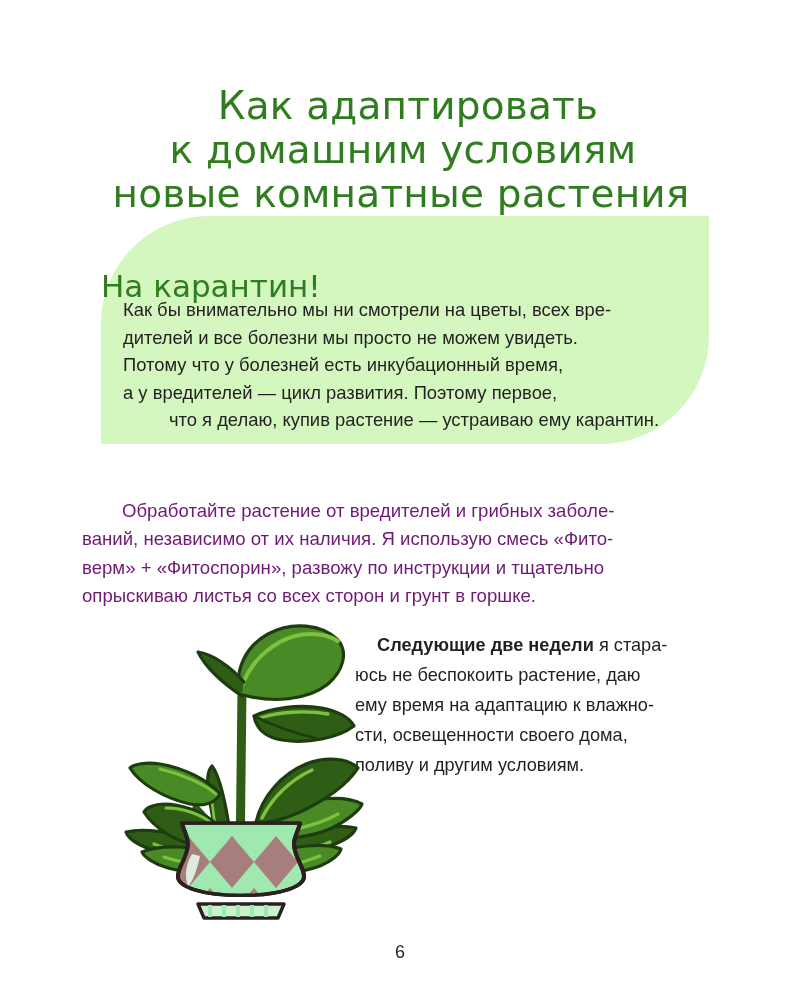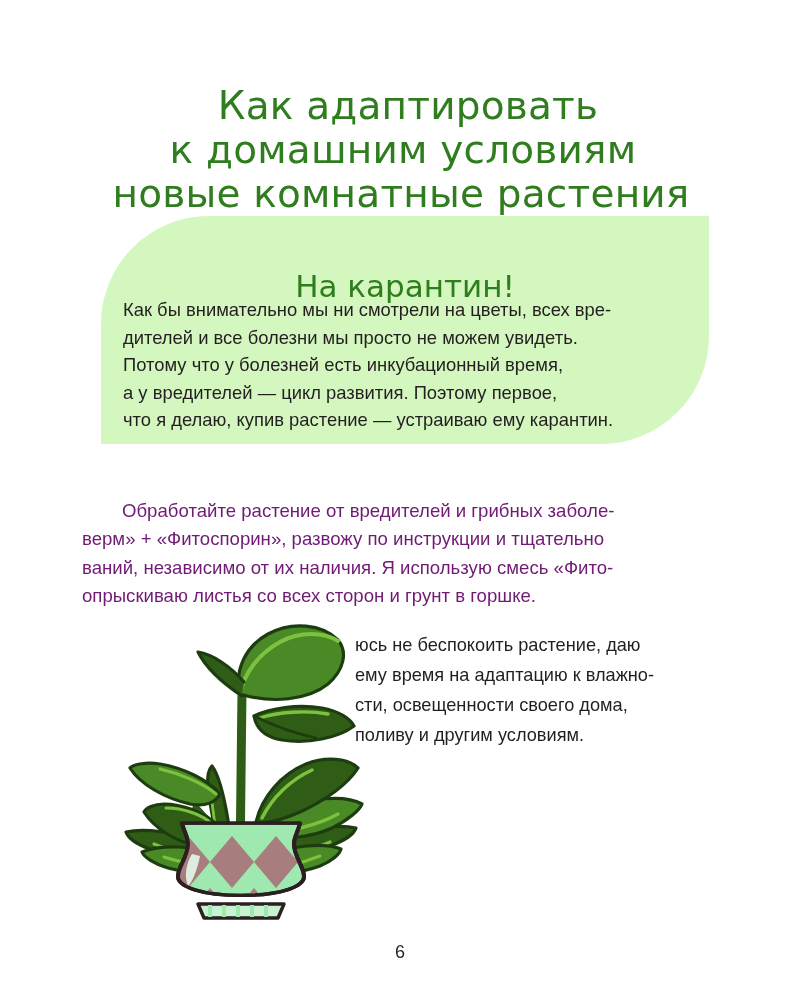--- a/index.html
+++ b/index.html
@@ -52,42 +52,41 @@
     border-top-left-radius: 108px;
     border-bottom-right-radius: 108px;
     border-top-right-radius: 0;
     border-bottom-left-radius: 0;
   }
   .green-box-heading {
     position: absolute;
     left: 0;
     right: 0;
     top: 26px;
-    text-align: center;
     color: #2f7d1e;
     font-family: "DejaVu Sans", sans-serif;
     font-size: 31px;
     line-height: 36px;
     font-weight: 400;
   }
   .green-box-body {
     position: absolute;
     left: 22px;
     right: 20px;
     top: 80px;
     font-size: 18.4px;
     line-height: 27.5px;
     text-align: justify;
     text-justify: inter-word;
     color: #231f20;
     font-family: "Liberation Sans", sans-serif;
   }
   .green-box-body > span { display: block; }
   .gb-l1 { text-align: justify; }
-  .gb-l5 { text-align: left; }
+  .gb-l5 { text-align: center; margin-left: 16px; }
 
   
   .para-main {
     position: absolute;
     left: 82px;
     top: 478px;
     width: 636px;
     font-size: 18.6px;
     line-height: 28.5px;
     color: #701a75;
@@ -147,26 +146,27 @@
       <span class="gb-l1">Как бы внимательно мы ни смотрели на цветы, всех вре-</span>
       <span class="gb-l2">дителей и все болезни мы просто не можем увидеть.</span>
       <span class="gb-l3">Потому что у болезней есть инкубационный время,</span>
       <span class="gb-l4">а у вредителей — цикл развития. Поэтому первое,</span>
       <span class="gb-l5">что я делаю, купив растение — устраиваю ему карантин.</span>
     </div>
   </section>
 
   <p class="para-main">
     <span class="pm-line first">Обработайте растение от вредителей и грибных заболе-</span>
+    <span class="pm-line">ваний, независимо от их наличия. Я использую смесь «Фито-</span>
     <span class="pm-line">верм» + «Фитоспорин», развожу по инструкции и тщательно</span>
-    <span class="pm-line">ваний, независимо от их наличия. Я использую смесь «Фито-</span>
     <span class="pm-line">опрыскиваю листья со всех сторон и грунт в горшке.</span>
   </p>
 
   <p class="para-right">
+    <span class="pr-line first"><b>Следующие две недели</b><span> я стара-</span></span>
     <span class="pr-line">юсь не беспокоить растение, даю</span>
     <span class="pr-line">ему время на адаптацию к влажно-</span>
     <span class="pr-line">сти, освещенности своего дома,</span>
     <span class="pr-line">поливу и другим условиям.</span>
   </p>
 
   <figure class="plant">
     <svg viewBox="0 0 268 330" xmlns="http://www.w3.org/2000/svg">
       <g stroke="#1d3d10" stroke-width="3.2" stroke-linejoin="round" stroke-linecap="round">
 

